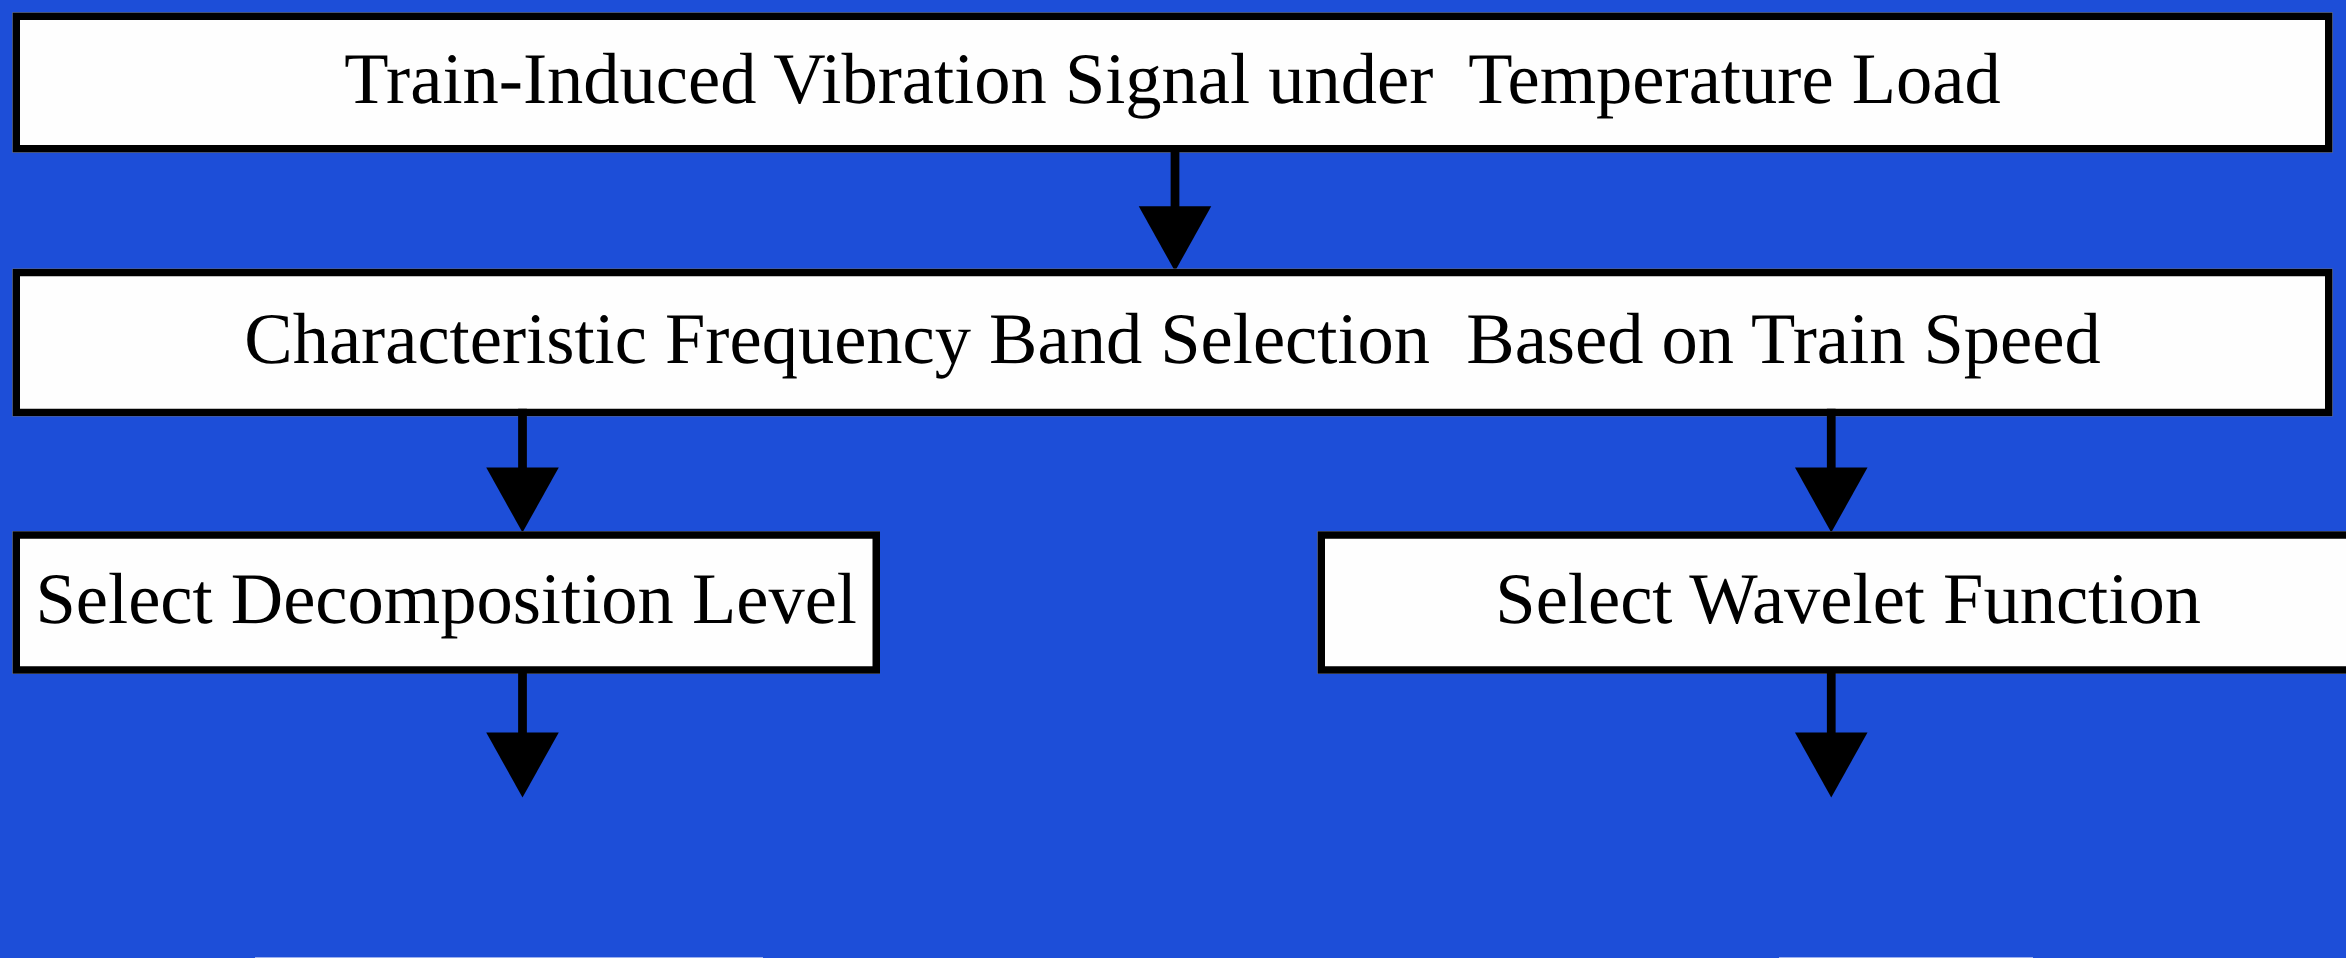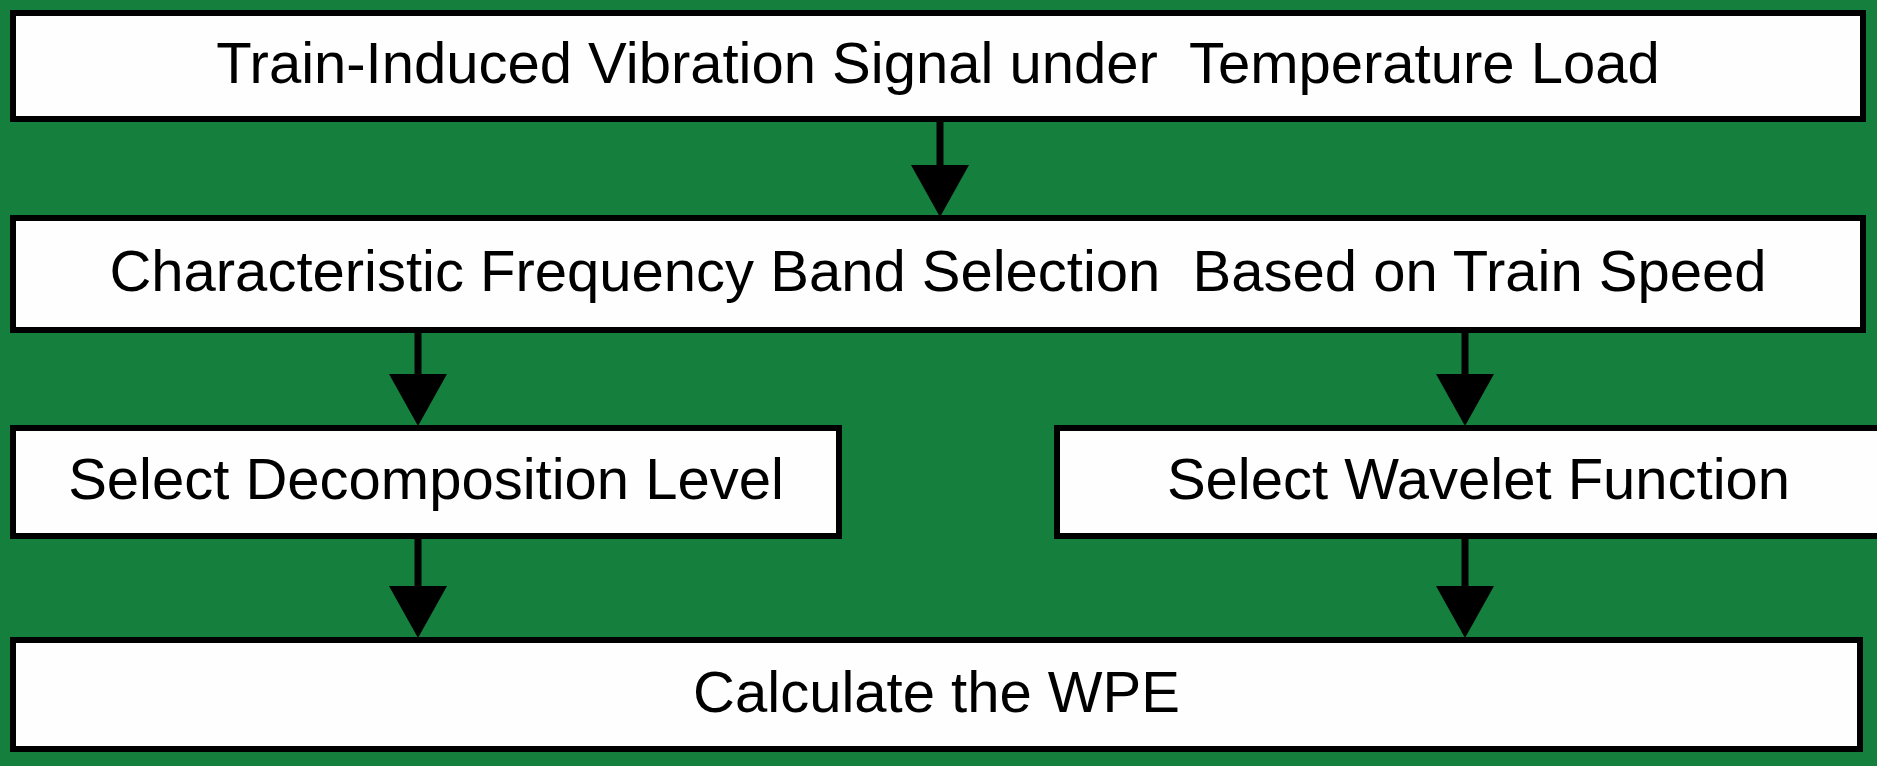--- a/index.html
+++ b/index.html
@@ -4,22 +4,22 @@
 <style>
   html, body {
     margin: 0;
     padding: 0;
     background: #ffffff;
   }
   #canvas {
     position: relative;
     width: 1877px;
     height: 766px;
-    background: #15803d;
-    font-family: Liberation Sans, sans-serif;
+    background: #1d4ed8;
+    font-family: Liberation Serif, serif;
     color: #000000;
     overflow: hidden;
   }
   .node {
     position: absolute;
     box-sizing: border-box;
     border: 6px solid #000000;
     background: #fefefe;
     display: flex;
     align-items: center;
@@ -28,21 +28,21 @@
   }
   .node .label {
     font-size: 58px;
     line-height: 1.1;
     white-space: pre;
     padding-bottom: 6px;
   }
   
   #node-signal   { left: 10px;   top: 10px;  width: 1856px; height: 112px; }
   #node-band     { left: 10px;   top: 215px; width: 1856px; height: 118px; }
-  #node-level    { left: 10px;   top: 425px; width: 832px;  height: 114px; }
+  #node-level    { left: 10px;   top: 425px; width: 694px;  height: 114px; }
   #node-wavelet  { left: 1054px; top: 425px; width: 849px;  height: 114px; }
   #node-wpe      { left: 10px;   top: 637px; width: 1853px; height: 115px; }
 
   
   .arrow {
     position: absolute;
     width: 60px;
   }
   .arrow .shaft {
     position: absolute;
@@ -113,17 +113,14 @@
   <div class="arrow" id="arrow-4">
     <div class="shaft"></div>
     <div class="head"></div>
   </div>
 
   <div class="arrow" id="arrow-5">
     <div class="shaft"></div>
     <div class="head"></div>
   </div>
 
-  <div class="node" id="node-wpe">
-    <span class="label">Calculate the WPE</span>
-  </div>
 
 </div>
 
 </body></html>

